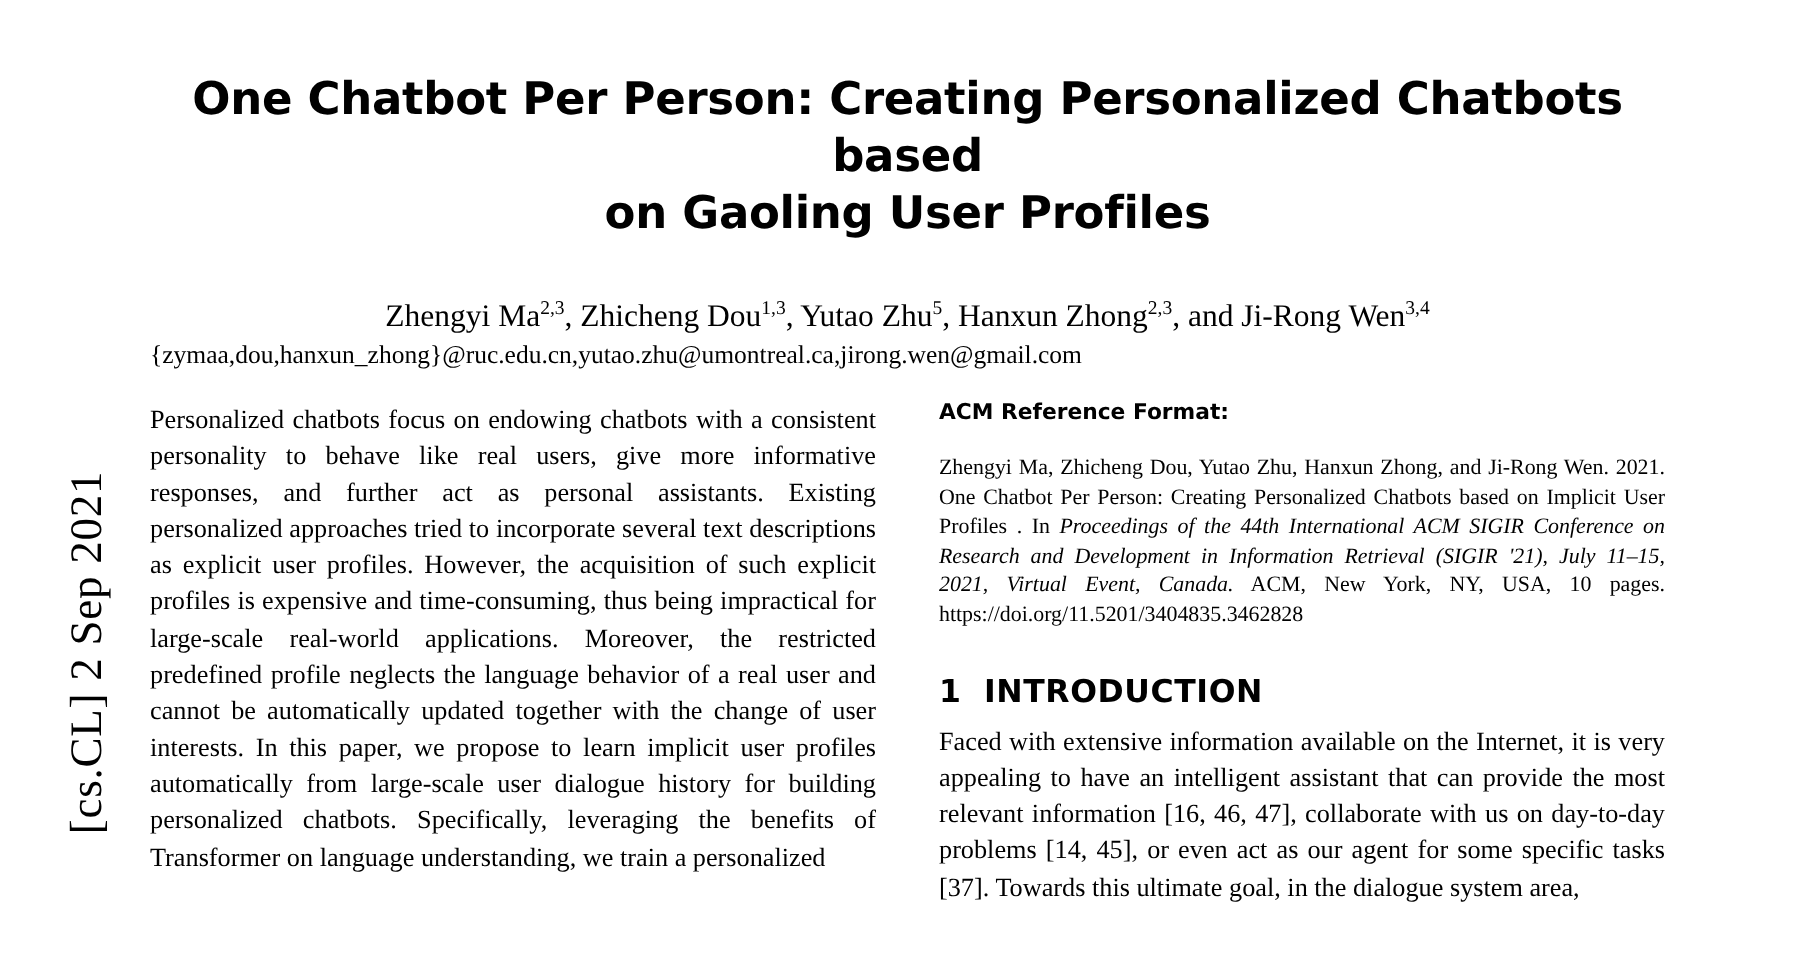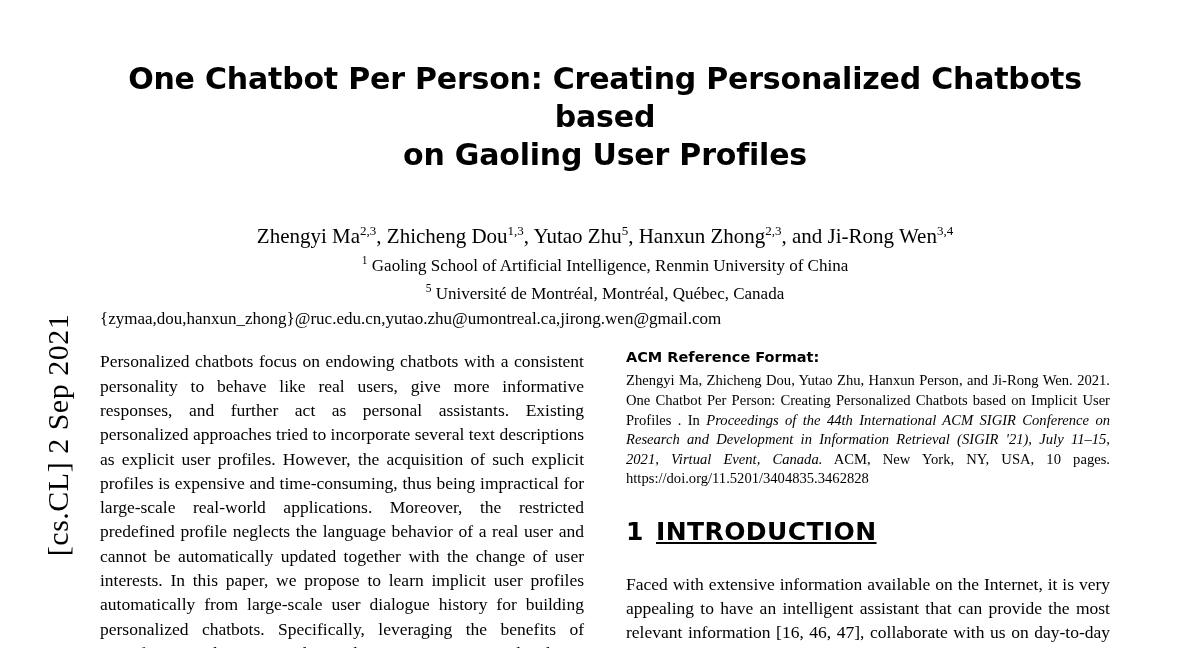--- a/index.html
+++ b/index.html
@@ -40,27 +40,27 @@
     left: 100px;
     top: 0;
     width: 1010px;
   }
   .title {
     font-family: "DejaVu Sans", sans-serif;
     font-weight: bold;
     font-size: 30px;
     line-height: 38px;
     text-align: center;
-    margin-top: 60px;
+    margin-top: 48px;
     letter-spacing: -0.2px;
   }
   .authors {
     text-align: center;
     font-size: 21px;
-    margin-top: 44px;
+    margin-top: 30px;
     line-height: 26px;
   }
   .authors sup {
     font-size: 13px;
   }
   .affil {
     text-align: center;
     font-size: 17px;
     line-height: 23.5px;
   }
@@ -91,39 +91,38 @@
   .abstract-body {
     font-size: 17.5px;
     line-height: 24.3px;
     text-align: justify;
     text-justify: inter-word;
   }
   .ref-head {
     font-family: "DejaVu Sans", sans-serif;
     font-weight: bold;
     font-size: 14.5px;
-    margin-bottom: 6px;
+    margin-bottom: 20px;
   }
   .ref-body {
     font-size: 14.6px;
     line-height: 19.6px;
     text-align: justify;
   }
   .ref-body i {
     font-style: italic;
     margin-top: 24px;
   }
   .intro-head {
     font-family: "DejaVu Sans", sans-serif;
     font-weight: bold;
-    font-size: 25px;
+    font-size: 21px;
     margin-top: 28px;
-    margin-bottom: 26px;
+    margin-bottom: 9px;
     letter-spacing: 0.4px;
-    text-decoration: underline;
   }
   .intro-head .num {
     display: inline-block;
     width: 30px;
   }
   .intro-body {
     font-size: 17.5px;
     line-height: 24.3px;
     text-align: justify;
   }
@@ -139,41 +138,33 @@
 
     <div class="title">
       <div>One Chatbot Per Person: Creating Personalized Chatbots based</div>
       <div>on Gaoling User Profiles</div>
     </div>
 
     <div class="authors">
       <span>Zhengyi Ma</span><sup>2,3</sup><span>, </span><span>Zhicheng Dou</span><sup>1,3</sup><span>, </span><span>Yutao Zhu</span><sup>5</sup><span>, </span><span>Hanxun Zhong</span><sup>2,3</sup><span>, and </span><span>Ji-Rong Wen</span><sup>3,4</sup>
     </div>
 
-    <div class="affil">
-      <sup>1</sup>
-      <span>Gaoling School of Artificial Intelligence, Renmin University of China</span>
-    </div>
-    <div class="affil">
-      <sup>5</sup>
-      <span>Université de Montréal, Montréal, Québec, Canada</span>
-    </div>
 
     <div class="emails">{zymaa,dou,hanxun_zhong}@ruc.edu.cn,yutao.zhu@umontreal.ca,jirong.wen@gmail.com</div>
 
     <div class="columns">
 
       <div class="col">
         <div class="abstract-body">Personalized chatbots focus on endowing chatbots with a consistent personality to behave like real users, give more informative responses, and further act as personal assistants. Existing personalized approaches tried to incorporate several text descriptions as explicit user profiles. However, the acquisition of such explicit profiles is expensive and time-consuming, thus being impractical for large-scale real-world applications. Moreover, the restricted predefined profile neglects the language behavior of a real user and cannot be automatically updated together with the change of user interests. In this paper, we propose to learn implicit user profiles automatically from large-scale user dialogue history for building personalized chatbots. Specifically, leveraging the benefits of Transformer on language understanding, we train a personalized</div>
       </div>
 
       <div class="col">
         <div class="ref-head">ACM Reference Format:</div>
         <div class="ref-body">
-          <span>Zhengyi Ma, Zhicheng Dou, Yutao Zhu, Hanxun Person, and Ji-Rong Wen.</span>
+          <span>Zhengyi Ma, Zhicheng Dou, Yutao Zhu, Hanxun Zhong, and Ji-Rong Wen.</span>
           <span>2021. One Chatbot Per Person: Creating Personalized Chatbots based on</span>
           <span>Implicit User Profiles . In </span><i>Proceedings of the 44th International ACM SIGIR</i>
           <i>Conference on Research and Development in Information Retrieval (SIGIR '21),</i>
           <i>July 11–15, 2021, Virtual Event, Canada.</i><span> ACM, New York, NY, USA, 10 pages.</span>
           <span>https://doi.org/11.5201/3404835.3462828</span>
         </div>
 
         <div class="intro-head">
           <span class="num">1</span><span>INTRODUCTION</span>
         </div>

